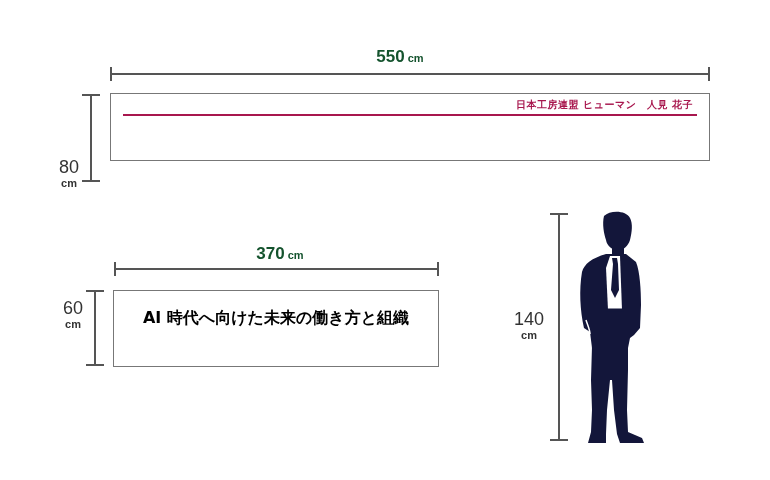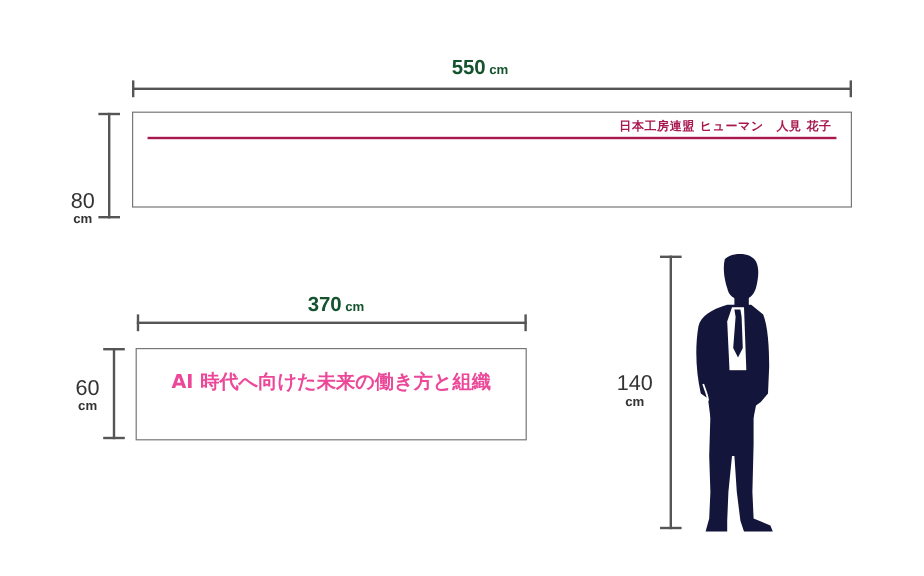--- a/index.html
+++ b/index.html
@@ -12,57 +12,57 @@
   .dim-label{position:absolute;font-family:"Liberation Sans",sans-serif;font-weight:bold;color:#14532d;text-align:center;}
   .dim-label .num{font-size:17px;}
   .dim-label .unit{font-size:11px;margin-left:3px;}
   .vdim{position:absolute;font-family:"Liberation Sans",sans-serif;color:#333333;text-align:center;line-height:1;}
   .vdim .num{display:block;font-size:18px;}
   .vdim .unit{display:block;font-size:11px;font-weight:bold;margin-top:2px;}
   .banner{position:absolute;border:1.5px solid #777777;background:#fff;box-sizing:border-box;}
   .b1-sub{position:absolute;right:16px;top:4px;font-size:10px;color:#a8174e;font-weight:bold;letter-spacing:0.5px;}
   .b1-rule{position:absolute;left:12px;right:12px;top:20px;height:1.5px;background:#a8174e;}
   .b1-title{position:absolute;left:0;right:0;top:34px;text-align:center;font-size:22px;font-weight:bold;color:#333333;letter-spacing:1px;white-space:nowrap;}
-  .b2-title{position:absolute;left:0;right:0;top:17px;text-align:center;font-size:16px;font-weight:bold;color:#ec4899;white-space:nowrap;}
+  .b2-title{position:absolute;left:0;right:0;top:17px;text-align:center;font-size:16px;font-weight:bold;color:#000000;white-space:nowrap;}
   .b2-sub{position:absolute;right:12px;top:50px;font-size:10px;font-weight:bold;color:#333333;white-space:nowrap;}
 </style>
 </head>
 <body>
 
 <div class="dim-label" style="left:330px;top:47px;width:140px;">
   <span class="num">550</span><span class="unit">cm</span>
 </div>
 <div class="tick-v" style="left:110px;top:67px;"></div>
 <div class="hline" style="left:110px;top:73px;width:600px;"></div>
 <div class="tick-v" style="left:708px;top:67px;"></div>
 
 <div class="tick-h" style="left:82px;top:94px;"></div>
 <div class="vline" style="left:90px;top:94px;height:88px;"></div>
 <div class="tick-h" style="left:82px;top:180px;"></div>
 <div class="vdim" style="left:52px;top:122px;width:34px;margin-top:36px;">
   <span class="num">80</span>
   <span class="unit">cm</span>
 </div>
 
-<div class="banner" style="left:110px;top:93px;width:600px;height:80px;">
+<div class="banner" style="left:110px;top:93px;width:600px;height:68px;">
   <div class="b1-sub">日本工房連盟 ヒューマン　人見 花子</div>
   <div class="b1-rule"></div>
 </div>
 
 <div class="dim-label" style="left:210px;top:244px;width:140px;">
   <span class="num">370</span><span class="unit">cm</span>
 </div>
 <div class="tick-v" style="left:114px;top:262px;"></div>
 <div class="hline" style="left:114px;top:268px;width:325px;"></div>
 <div class="tick-v" style="left:437px;top:262px;"></div>
 
 <div class="tick-h" style="left:86px;top:290px;"></div>
 <div class="vline" style="left:94px;top:290px;height:76px;"></div>
 <div class="tick-h" style="left:86px;top:364px;"></div>
-<div class="vdim" style="left:56px;top:314px;width:34px;">
+<div class="vdim" style="left:56px;top:299px;width:34px;">
   <span class="num">60</span>
   <span class="unit">cm</span>
 </div>
 
 <div class="banner" style="left:113px;top:290px;width:326px;height:77px;">
   <div class="b2-title">AI 時代へ向けた未来の働き方と組織</div>
 </div>
 
 <div class="tick-h" style="left:550px;top:213px;"></div>
 <div class="vline" style="left:558px;top:213px;height:228px;"></div>

